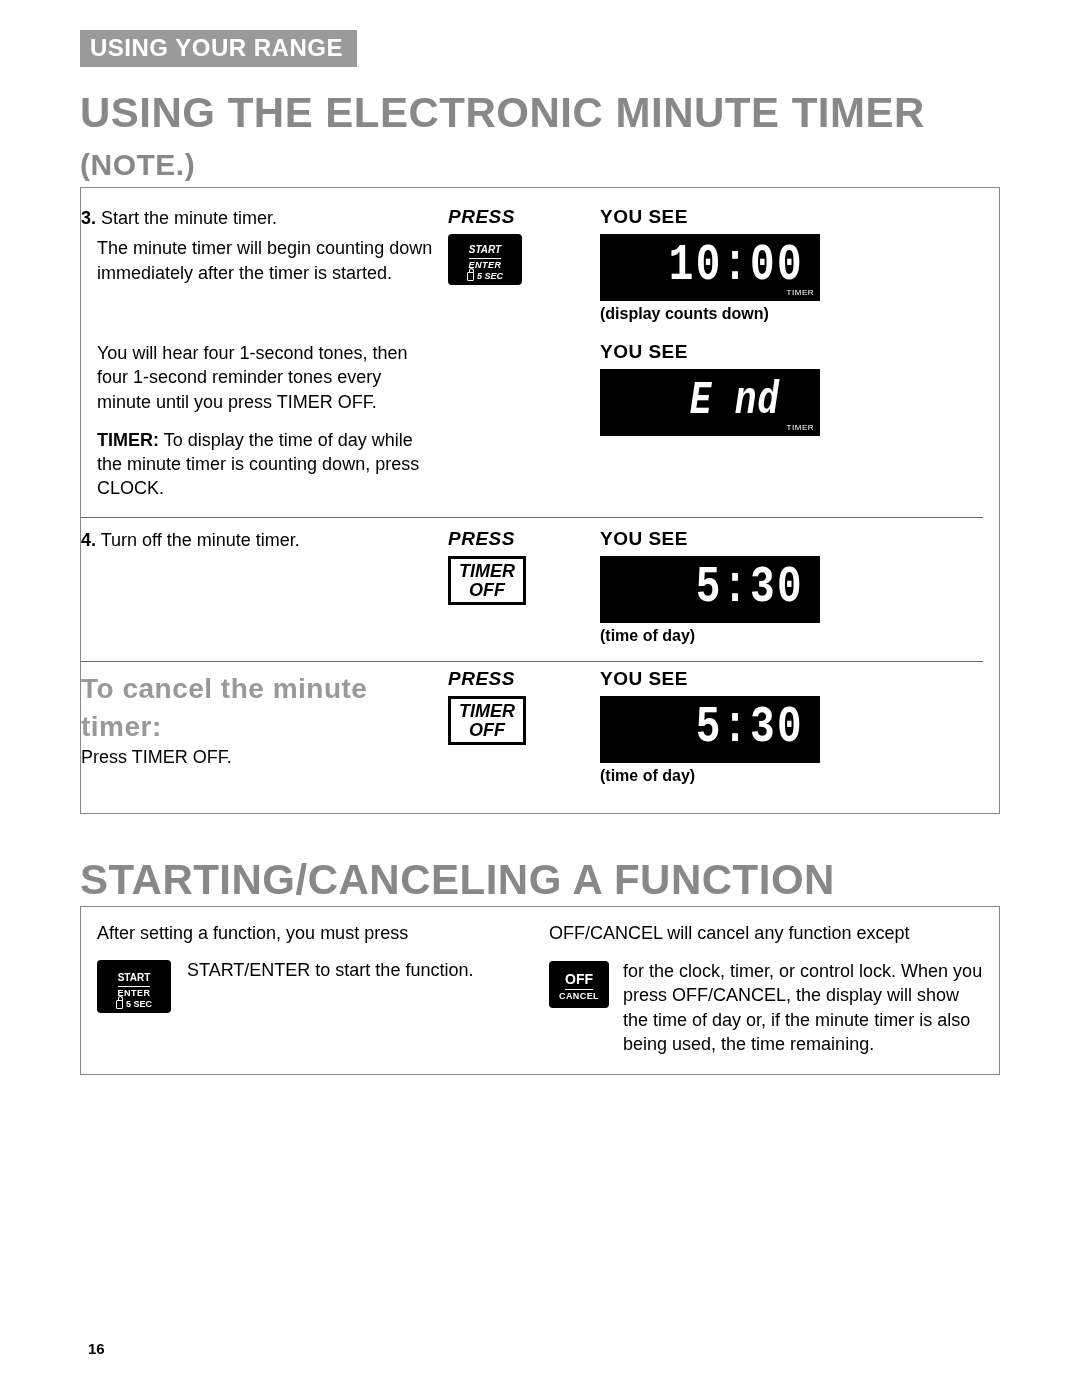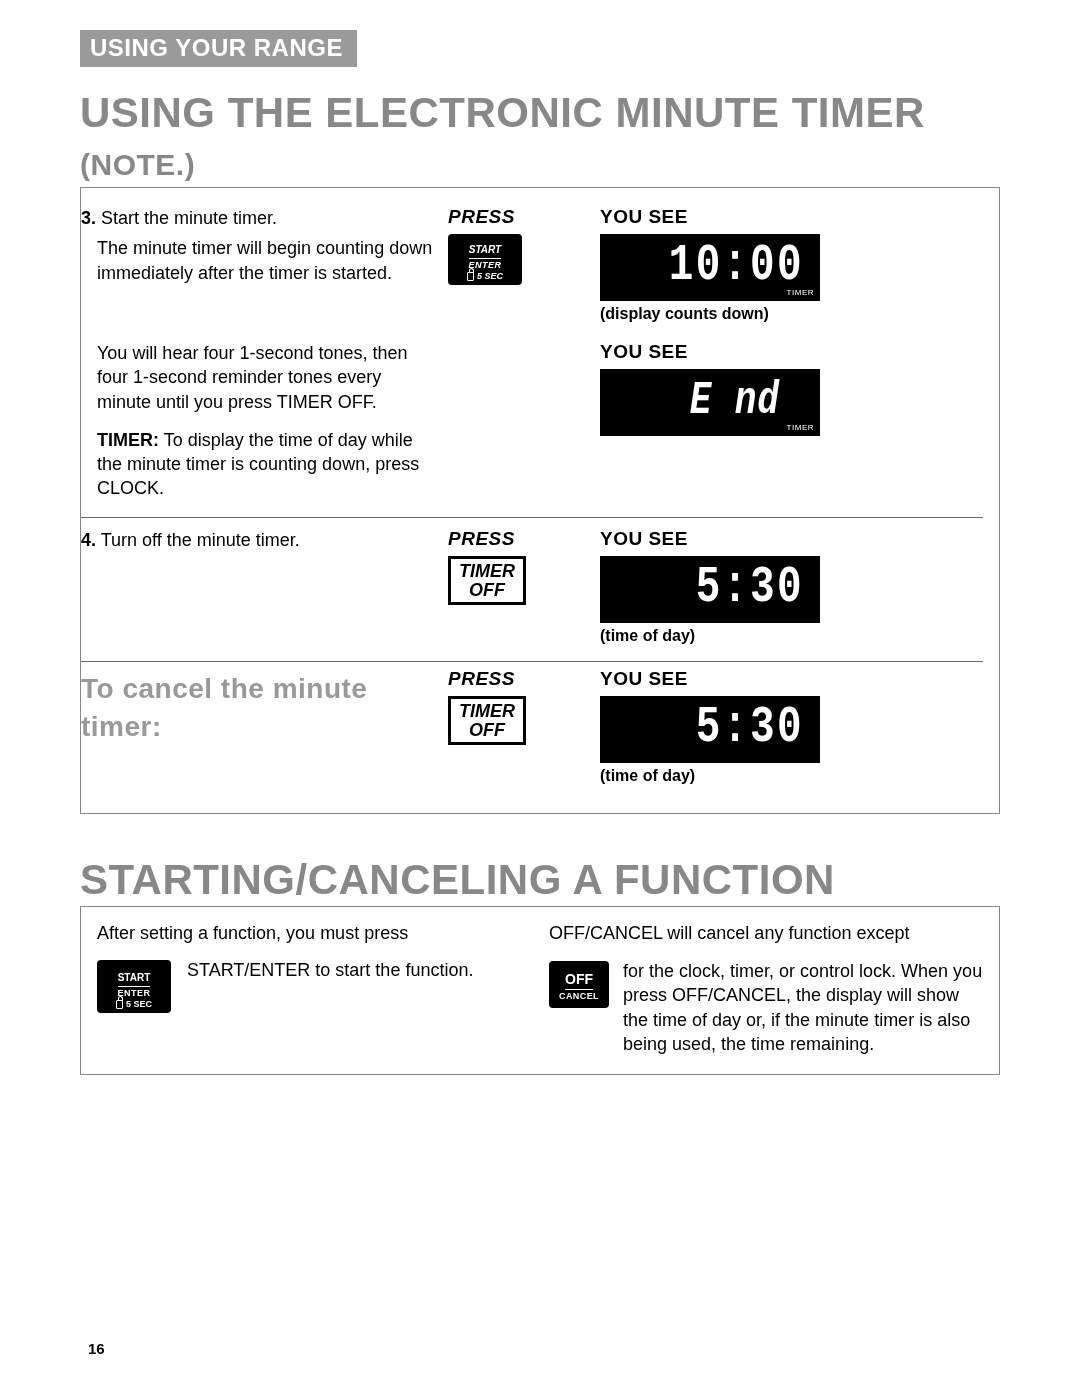--- a/index.html
+++ b/index.html
@@ -190,20 +190,21 @@
       </div>
       <div class="lcd-caption">(time of day)</div>
     </div>
   </div>
 
   <hr class="hr">
 
   <div class="row" style="padding-top:4px;">
     <div class="col-inst">
       <div class="sub-heading">To cancel the minute timer:</div>
+      <div>Press TIMER OFF.</div>
     </div>
     <div class="col-press">
       <div class="col-head">PRESS</div>
       <div class="btn-timeroff">
         <div>TIMER</div>
         <div>OFF</div>
       </div>
     </div>
     <div class="col-see">
       <div class="col-head">YOU SEE</div>

